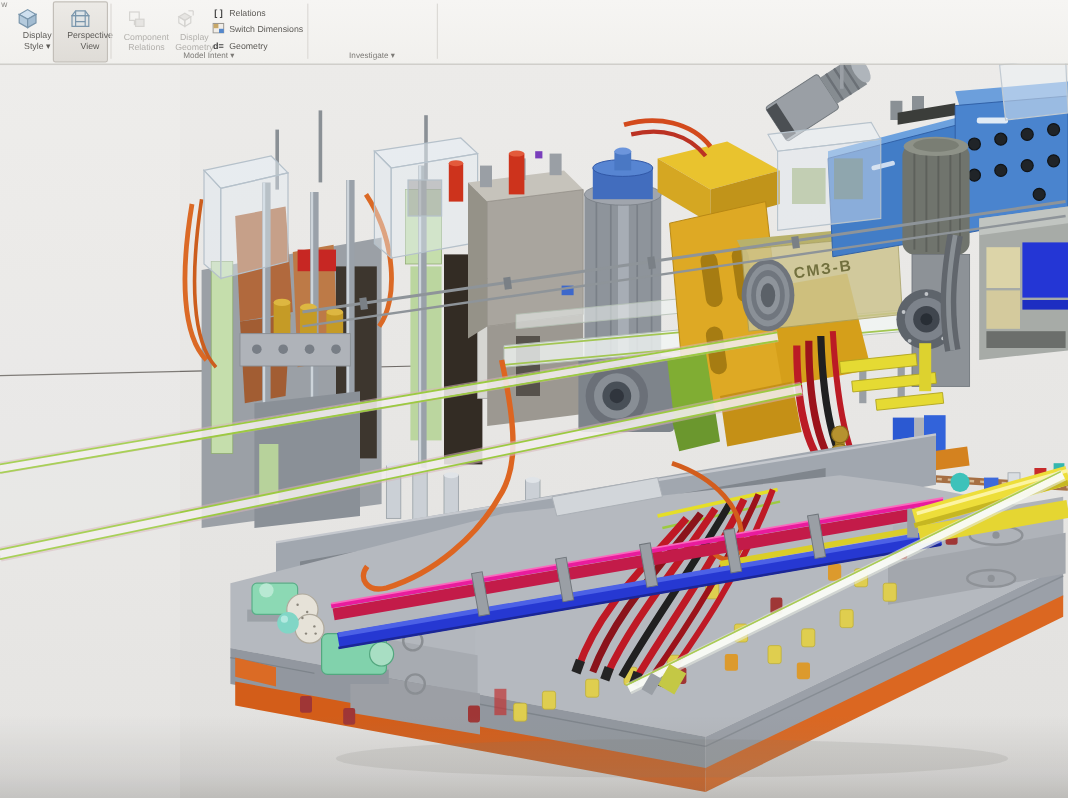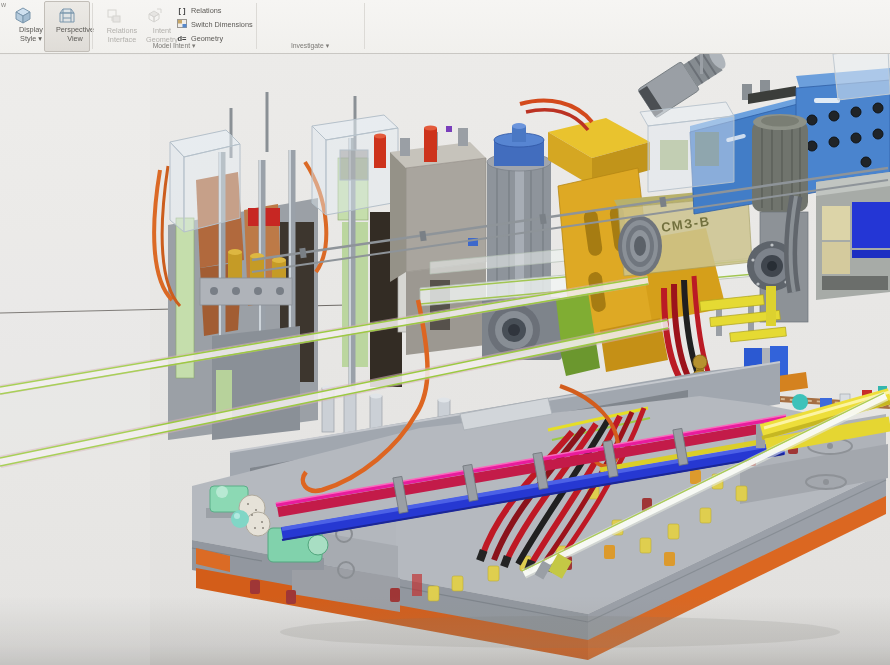--- a/index.html
+++ b/index.html
@@ -507,33 +507,33 @@
 
     <div class="grp" style="left:94px;width:160px;">
       <div class="btn-big disabled" style="left:0;width:38px;">
         <span class="bicon">
           <svg width="18" height="18" fill="none" stroke="#b0aeaa">
               <rect x="3" y="3" width="8" height="7"></rect>
               <rect x="8" y="9" width="7" height="6" fill="#d6d4d0"></rect>
               <line x1="7" y1="10" x2="7" y2="14"></line>
             </svg>
         </span>
-        <span class="blabel">Relations Interface</span>
+        <span class="blabel">Component Relations</span>
       </div>
       <div class="btn-big disabled" style="left:40px;width:38px;">
         <span class="bicon">
           <svg width="18" height="18" fill="none" stroke="#b0aeaa">
               <polygon points="4,7 9,4 14,7 9,10" fill="#d6d4d0"></polygon>
               <polygon points="4,7 9,10 9,15 4,12"></polygon>
               <polygon points="9,10 14,7 14,12 9,15"></polygon>
               <line x1="12" y1="2" x2="16" y2="2"></line>
               <line x1="16" y1="2" x2="16" y2="6"></line>
             </svg>
         </span>
-        <span class="blabel">Intent Geometry</span>
+        <span class="blabel">Display Geometry</span>
       </div>
       <div class="mini" style="left:82px;top:3px;">
         <span class="mglyph">[ ]</span>
         <span>Relations</span>
       </div>
       <div class="mini" style="left:82px;top:17px;">
         <span class="mglyph"><svg width="10" height="9">
               <rect x="0.5" y="0.5" width="9" height="8" fill="#f0ede8" stroke="#9a9792"></rect>
               <rect x="1" y="1" width="4" height="3.5" fill="#c8a868"></rect>
               <rect x="5.5" y="5" width="4" height="3.5" fill="#5588cc"></rect>

